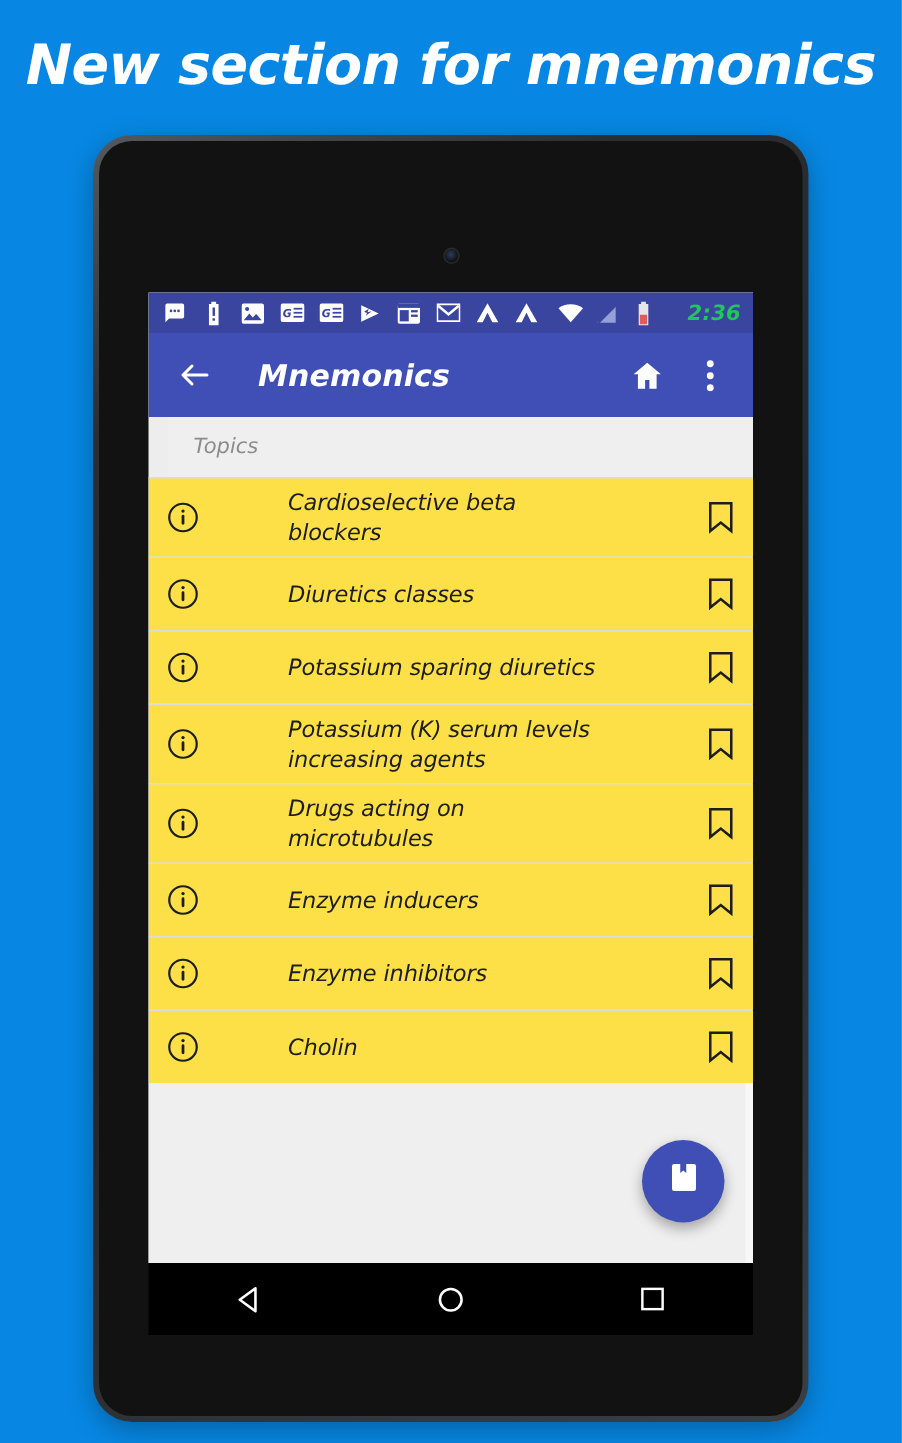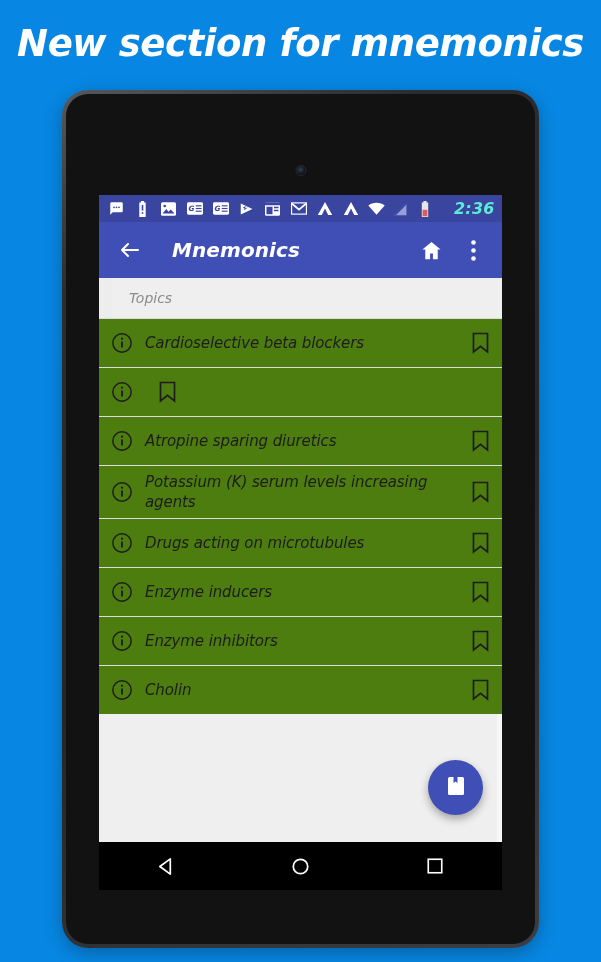--- a/index.html
+++ b/index.html
@@ -106,22 +106,22 @@
     margin-right: 9px;
     display: flex;
     align-items: center;
     justify-content: center;
     flex: 0 0 auto;
   }
   .sb-spacer { flex: 1 1 auto; }
   .sb-right { display: flex; align-items: center; }
   .sb-right .sb-icon { margin-right: 7px; }
   .sb-time {
-    color: #5eead4;
-    font-size: 16px;
+    color: #22c55e;
+    font-size: 14px;
     font-weight: bold;
     letter-spacing: 0.2px;
     font-family: "DejaVu Sans", sans-serif;
     margin-left: 14px;
   }
   .sb-icon svg { display: block; }
 
   
   .app-bar {
     height: 56px;
@@ -168,21 +168,22 @@
     height: 524px;
     overflow: hidden;
   }
   .topic-row {
     position: relative;
     display: flex;
     align-items: center;
     min-height: 49px;
     padding: 6px 0 6px 0;
     border-top: 1px solid #DCDCDC;
-    background: #4d7c0f;
+    background: #fde047;
+    gap: 47px;
   }
   .topic-row:first-child { border-top: 1px solid #DCDCDC; }
   .row-info-icon {
     flex: 0 0 auto;
     width: 46px;
     display: flex;
     align-items: center;
     justify-content: center;
   }
   .row-label {
@@ -401,36 +402,37 @@
           </div>
 
           <div class="topic-row">
             <span class="row-info-icon">
               <svg width="22" height="22" viewBox="0 0 24 24">
                   <circle cx="12" cy="12" r="10" fill="none" stroke="#1d1d1d" stroke-width="1.6"></circle>
                   <circle cx="12" cy="7.3" r="1.2" fill="#1d1d1d"></circle>
                   <rect x="11" y="10" width="2" height="7.2" rx="1" fill="#1d1d1d"></rect>
                 </svg>
             </span>
-            <span class="row-bookmark">
-              <svg width="19" height="22" viewBox="0 0 18 22">
-                  <path fill="none" stroke="#1d1d1d" stroke-width="1.7" d="M2 1.5h14v18.5l-7-5.6-7 5.6z"></path>
-                </svg>
-            </span>
-          </div>
-
-          <div class="topic-row">
-            <span class="row-info-icon">
-              <svg width="22" height="22" viewBox="0 0 24 24">
-                  <circle cx="12" cy="12" r="10" fill="none" stroke="#1d1d1d" stroke-width="1.6"></circle>
-                  <circle cx="12" cy="7.3" r="1.2" fill="#1d1d1d"></circle>
-                  <rect x="11" y="10" width="2" height="7.2" rx="1" fill="#1d1d1d"></rect>
-                </svg>
-            </span>
-            <span class="row-label">Atropine sparing diuretics</span>
+            <span class="row-label">Diuretics classes</span>
+            <span class="row-bookmark">
+              <svg width="19" height="22" viewBox="0 0 18 22">
+                  <path fill="none" stroke="#1d1d1d" stroke-width="1.7" d="M2 1.5h14v18.5l-7-5.6-7 5.6z"></path>
+                </svg>
+            </span>
+          </div>
+
+          <div class="topic-row">
+            <span class="row-info-icon">
+              <svg width="22" height="22" viewBox="0 0 24 24">
+                  <circle cx="12" cy="12" r="10" fill="none" stroke="#1d1d1d" stroke-width="1.6"></circle>
+                  <circle cx="12" cy="7.3" r="1.2" fill="#1d1d1d"></circle>
+                  <rect x="11" y="10" width="2" height="7.2" rx="1" fill="#1d1d1d"></rect>
+                </svg>
+            </span>
+            <span class="row-label">Potassium sparing diuretics</span>
             <span class="row-bookmark">
               <svg width="19" height="22" viewBox="0 0 18 22">
                   <path fill="none" stroke="#1d1d1d" stroke-width="1.7" d="M2 1.5h14v18.5l-7-5.6-7 5.6z"></path>
                 </svg>
             </span>
           </div>
 
           <div class="topic-row">
             <span class="row-info-icon">
               <svg width="22" height="22" viewBox="0 0 24 24">

